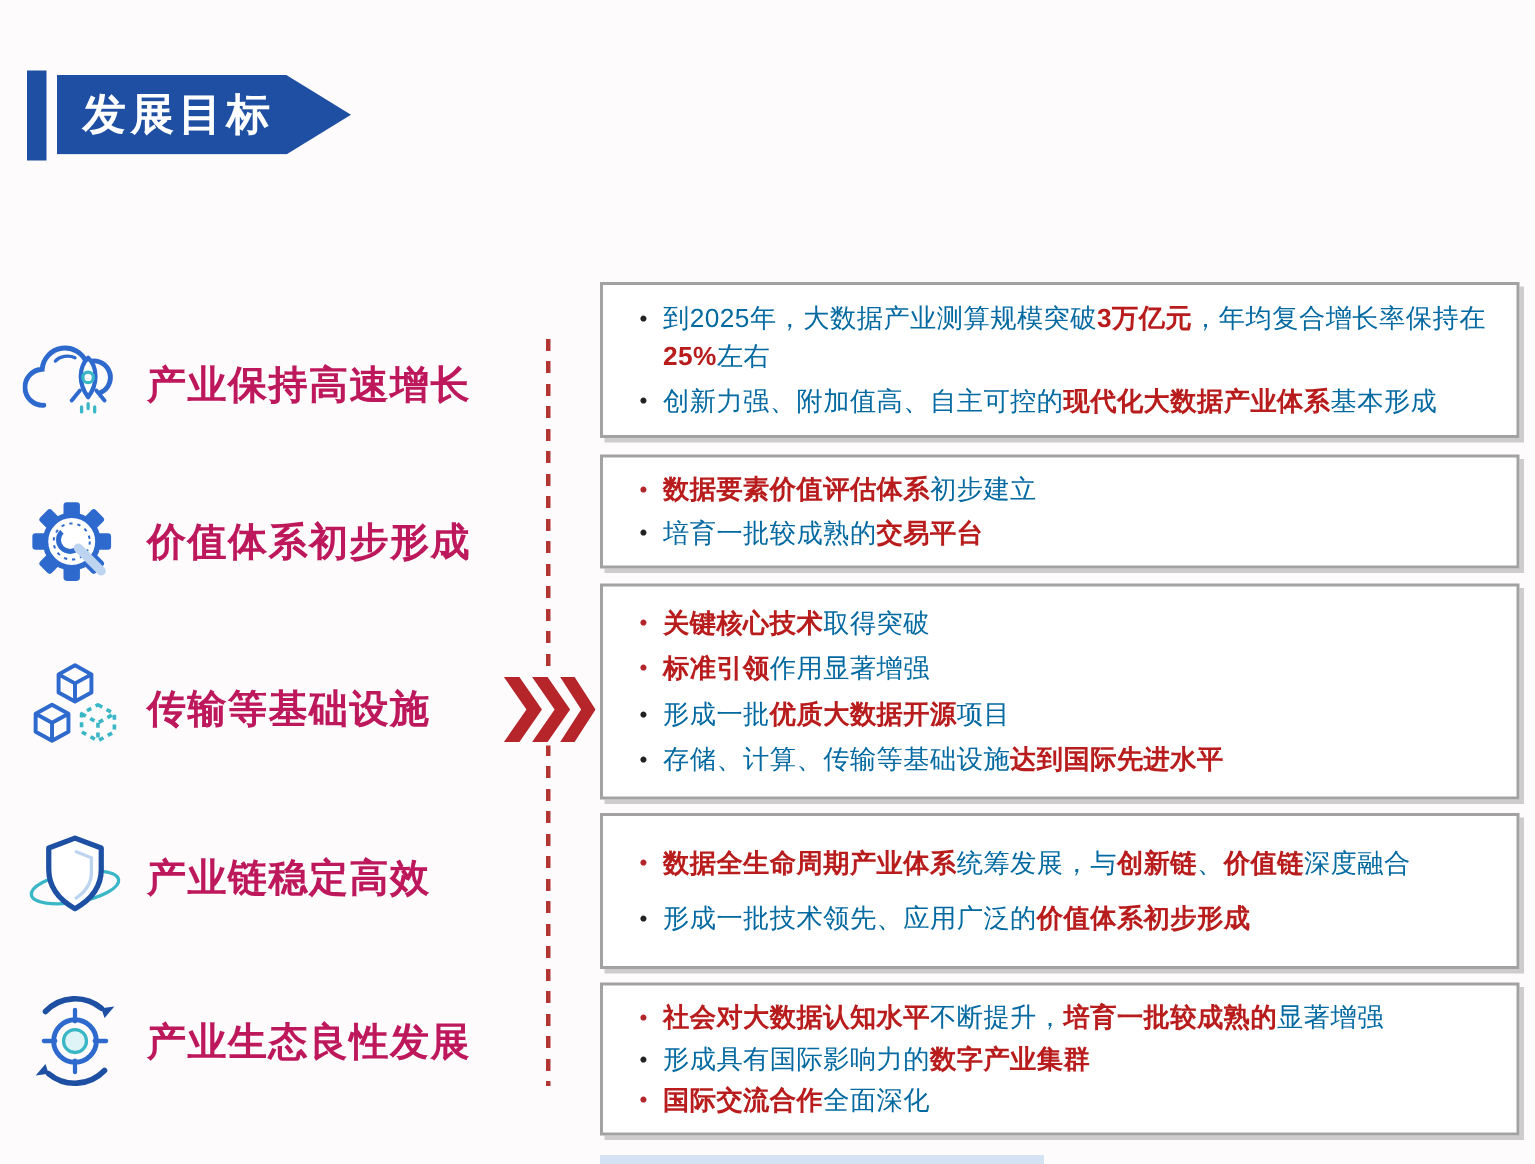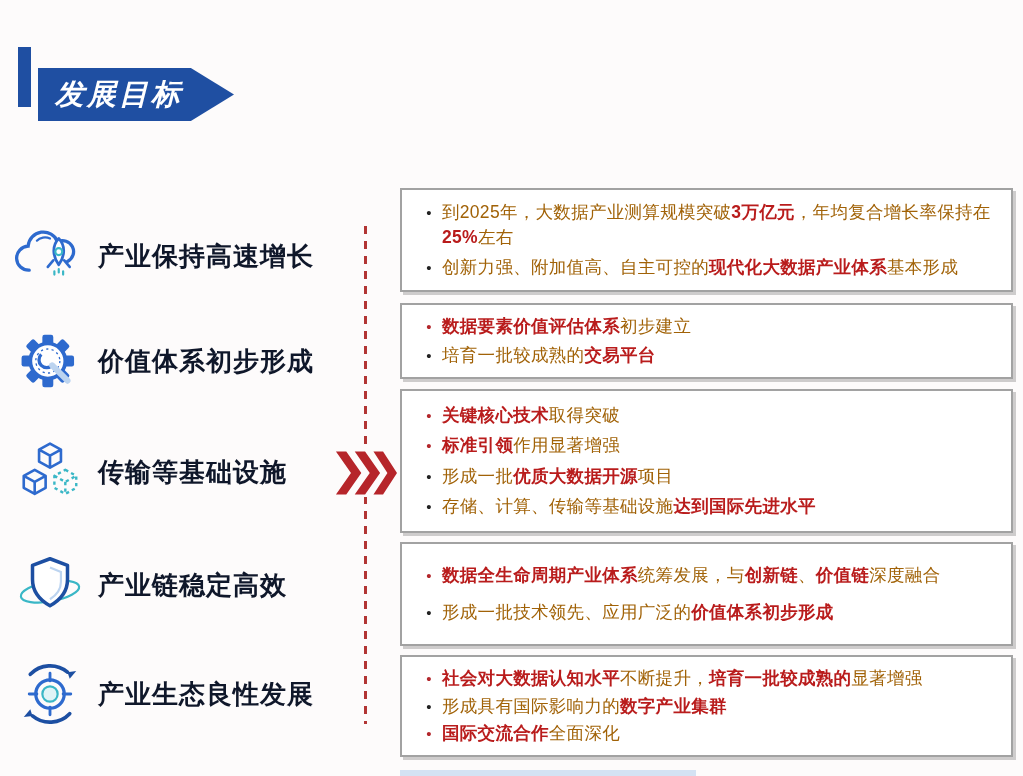--- a/index.html
+++ b/index.html
@@ -7,38 +7,38 @@
     width:1023px;height:776px;position:relative;overflow:hidden;
     background:#fdfbfb;
     font-family:"Liberation Sans","DejaVu Sans",sans-serif;
   }
   
   .title-bar{
     position:absolute;left:18px;top:47px;width:13px;height:60px;
     background:#1f4fa2;
   }
   .title-banner{
-    position:absolute;left:38px;top:68px;width:196px;height:53px;
+    position:absolute;left:38px;top:50px;width:196px;height:53px;
     background:#1f4fa2;
     clip-path:polygon(0 0,78% 0,100% 50%,78% 100%,0 100%);
-    display:flex;align-items:center;font-style:italic;
+    display:flex;align-items:center;
   }
   .title-banner span{
     color:#ffffff;font-size:29px;font-weight:bold;
     padding-left:17px;letter-spacing:3px;white-space:nowrap;
   }
   
   .goal-row{
     position:absolute;left:14px;width:345px;height:82px;
     display:flex;align-items:center;
   }
   .goal-row .iconbox{width:72px;height:76px;flex:0 0 72px;margin-right:12px;
     display:flex;align-items:center;justify-content:center;}
   .goal-row .glabel{
-    color:#0f172a;font-size:26px;font-weight:bold;letter-spacing:1px;white-space:nowrap;
+    color:#be185d;font-size:26px;font-weight:bold;letter-spacing:1px;white-space:nowrap;
   }
   .r1{top:215px}.r2{top:320px}.r3{top:431px}.r4{top:544px}.r5{top:653px}
   
   .divider{
     position:absolute;left:364px;top:226px;width:3px;height:498px;
     background:repeating-linear-gradient(180deg,#b23534 0 8px,rgba(0,0,0,0) 8px 15px);
   }
   .chevrons{
     position:absolute;left:332px;top:449px;width:68px;height:48px;
     background:#fdfbfb;display:flex;align-items:center;justify-content:center;z-index:2;
@@ -54,21 +54,21 @@
   .gbox1{top:188px;height:104px}
   .gbox2{top:303px;height:76px}
   .gbox3{top:389px;height:144px}
   .gbox4{top:542px;height:104px}
   .gbox5{top:655px;height:102px}
   .brow{display:flex;align-items:flex-start;}
   .dot{flex:0 0 26px;text-align:center;font-size:15px;line-height:25px;}
   .dot.black{color:#222222}
   .dot.red{color:#b3272c}
   .btxt{font-size:17.5px;line-height:25px;color:#1c1c1c;letter-spacing:.3px;}
-  .seg-n{color:#a16207;}
+  .seg-n{color:#0369a1;}
   .seg-r{color:#b91c1c;font-weight:bold;}
   
   .bottom-strip{
     position:absolute;left:400px;bottom:0;width:296px;height:6px;
     background:#cdddf1;opacity:.85;
   }
   svg{display:block}
 </style>
 </head>
 <body>

